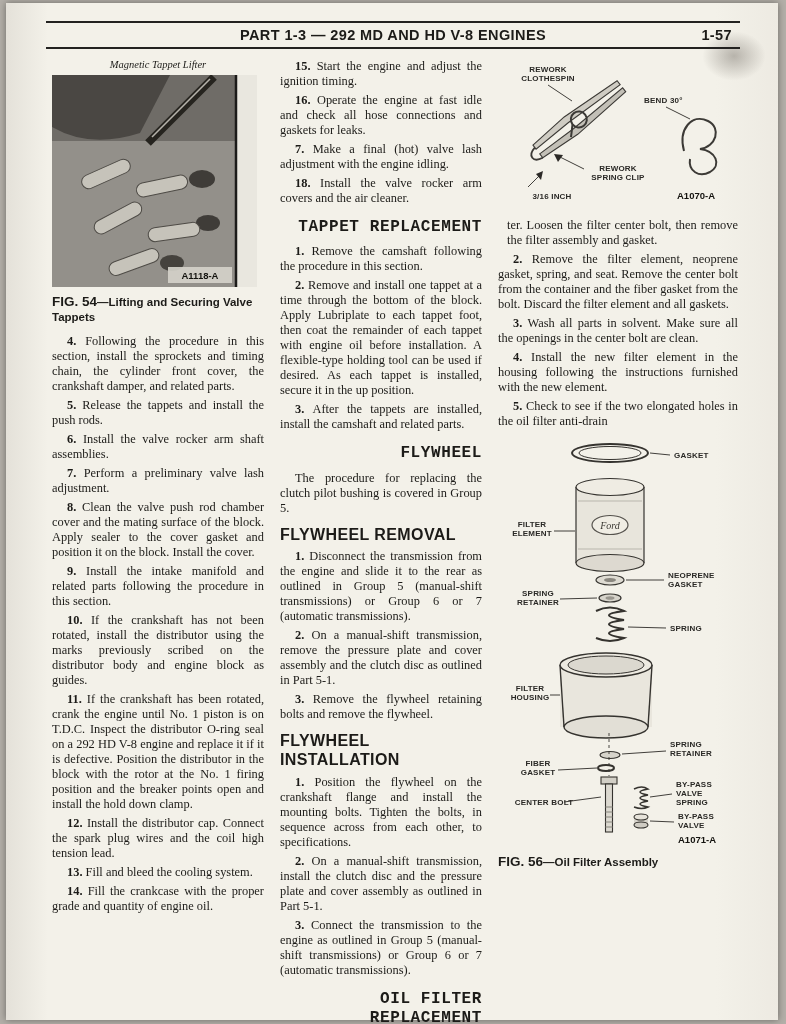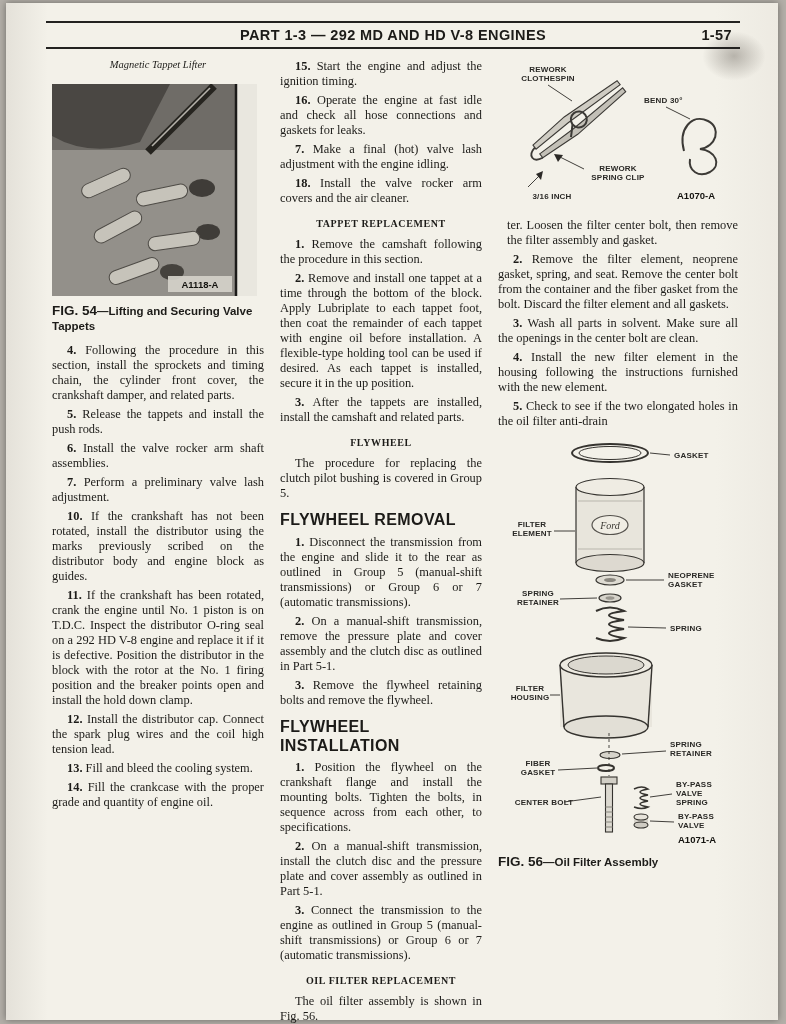--- a/index.html
+++ b/index.html
@@ -15,26 +15,26 @@
             display:flex; align-items:center; justify-content:center;
             font-family:"Liberation Sans", sans-serif; font-weight:bold; font-size:14.5px; letter-spacing:.4px; }
   .pagenum { position:absolute; right:8px; top:50%; transform:translateY(-50%); font-size:14.5px; }
   .col { position:absolute; top:56px; font-size:12.4px; line-height:1.21; text-align:justify; }
   .col-left  { left:46px;  width:212px; }
   .col-mid   { left:274px; width:202px; }
   .col-right { left:492px; width:240px; }
   p.step, p.para { text-indent:15px; margin-bottom:4px; }
   p.para.noindent { text-indent:0;margin-left:9px; }
   p.step b { font-weight:bold; }
-  .h2 { font-family:Liberation Serif, serif; font-weight:bold; font-size:10px;
-        letter-spacing:.6px; margin:12px 0 7px; text-align:center; }
+  .h2 { font-family:Liberation Mono, monospace; font-weight:bold; font-size:16px;
+        letter-spacing:.6px; margin:12px 0 7px; text-align:right; }
   .h3 { font-family:"Liberation Sans", sans-serif; font-weight:bold; font-size:16px;
         letter-spacing:.4px; margin:9px 0 5px; text-align:left; }
   figure { margin:0 0 9px; }
-  .annot { font-style:italic; font-size:10.5px; text-align:center; margin-bottom:12px; }
+  .annot { font-style:italic; font-size:10.5px; text-align:center; margin-bottom:3px; }
   .figcap { font-family:"Liberation Sans", sans-serif; font-weight:bold; font-size:11.5px;
             line-height:1.28; margin-top:6px; text-align:left; }
   .figcap .figno { font-size:13.5px; }
   svg { display:block; }
   svg text { font-family:"Liberation Sans", sans-serif; }
   .lbl  { font-size:8px;  font-weight:bold; fill:#2a2926; letter-spacing:.2px; }
   .code { font-size:9.5px; font-weight:bold; fill:#14130f; }
   .ldr  { stroke:#2c2a27; stroke-width:.9; fill:none; }
   .logo { font-family:"Liberation Serif", serif; font-style:italic; font-size:10px; fill:#3a3833; }
 </style>
@@ -75,20 +75,22 @@
         <rect x="116" y="192" width="64" height="16" fill="#d4d1c9" opacity=".92"></rect>
         <text class="code" x="148" y="204" text-anchor="middle">A1118-A</text>
       </svg>
       <figcaption class="figcap"><span class="figno">FIG. 54</span><span>—Lifting and Securing Valve Tappets</span></figcaption>
     </figure>
     <div>
         <p class="step"><b>4. </b>Following the procedure in this section, install the sprockets and timing chain, the cylinder front cover, the crankshaft damper, and related parts.</p>
         <p class="step"><b>5. </b>Release the tappets and install the push rods.</p>
         <p class="step"><b>6. </b>Install the valve rocker arm shaft assemblies.</p>
         <p class="step"><b>7. </b>Perform a preliminary valve lash adjustment.</p>
+        <p class="step"><b>8. </b>Clean the valve push rod chamber cover and the mating surface of the block. Apply sealer to the cover gasket and position it on the block. Install the cover.</p>
+        <p class="step"><b>9. </b>Install the intake manifold and related parts following the procedure in this section.</p>
         <p class="step"><b>10. </b>If the crankshaft has not been rotated, install the distributor using the marks previously scribed on the distributor body and engine block as guides.</p>
         <p class="step"><b>11. </b>If the crankshaft has been rotated, crank the engine until No. 1 piston is on T.D.C. Inspect the distributor O-ring seal on a 292 HD V-8 engine and replace it if it is defective. Position the distributor in the block with the rotor at the No. 1 firing position and the breaker points open and install the hold down clamp.</p>
         <p class="step"><b>12. </b>Install the distributor cap. Connect the spark plug wires and the coil high tension lead.</p>
         <p class="step"><b>13. </b>Fill and bleed the cooling system.</p>
         <p class="step"><b>14. </b>Fill the crankcase with the proper grade and quantity of engine oil.</p>
       </div>
   </div>
 
   <div class="col col-mid">
     <div>

